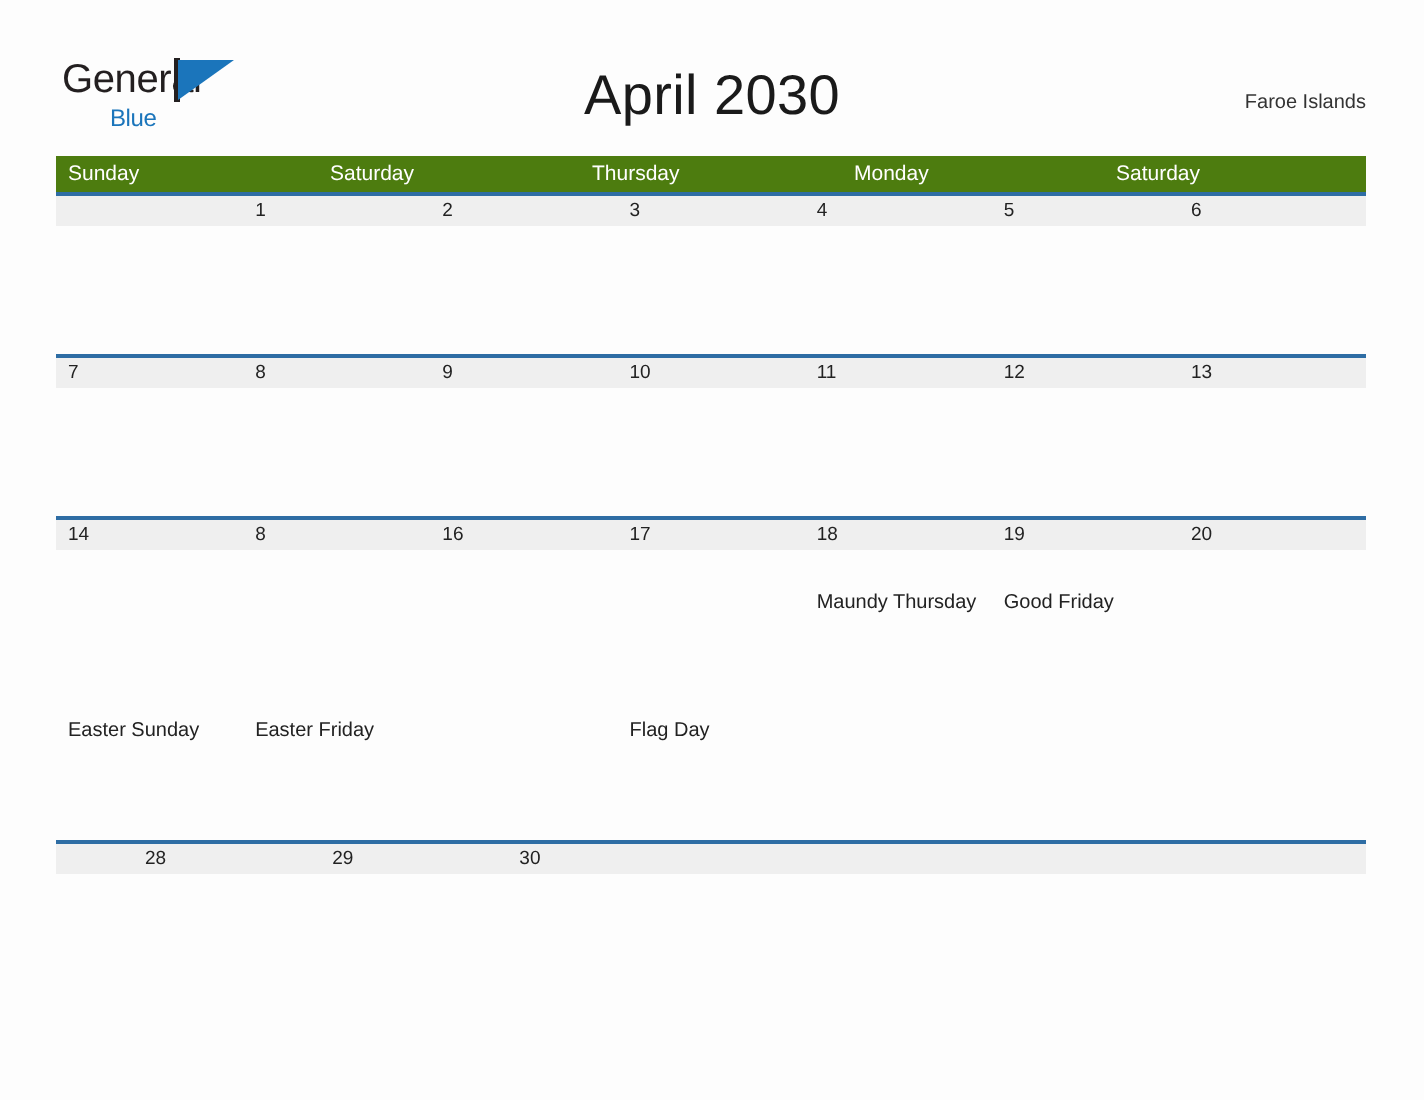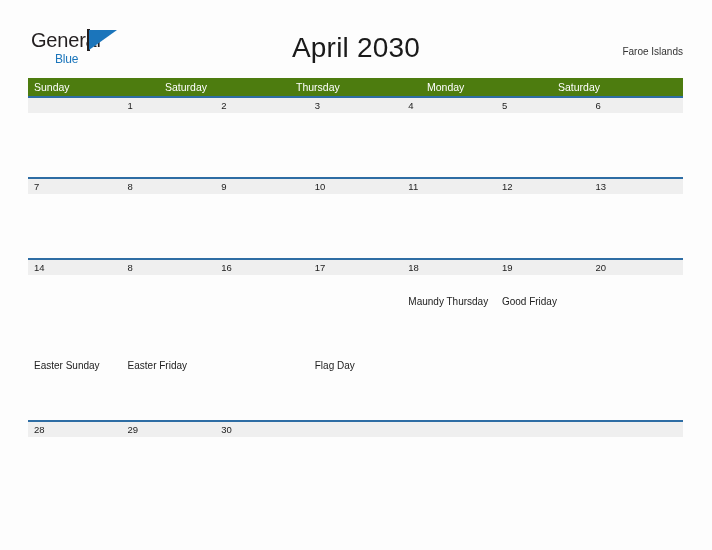--- a/index.html
+++ b/index.html
@@ -120,20 +120,21 @@
     overflow: hidden;
   }
 
   .week-row {
     width: 100%;
     height: 81px;
     position: relative;
   }
   .week-row.last {
     height: 30px;
+    text-align: center;
   }
   .date-band {
     display: flex;
     width: 100%;
     height: 15px;
     background: #efefef;
     border-top: 2px solid #2e6da4;
     box-sizing: content-box;
   }
   .date-cell {

